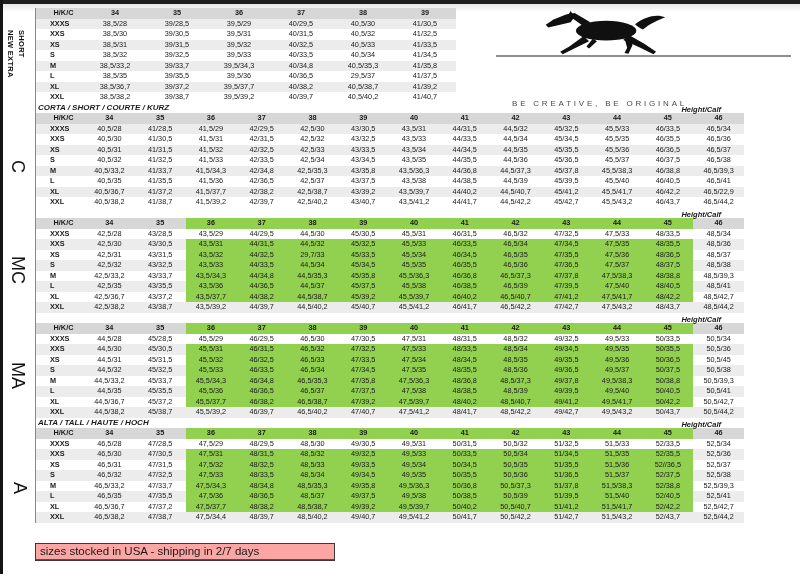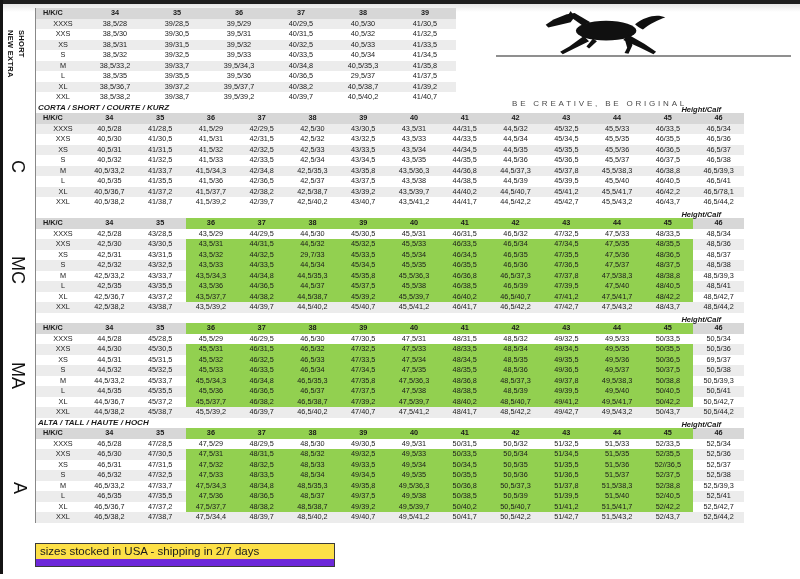--- a/index.html
+++ b/index.html
@@ -22,29 +22,29 @@
   
   .table-area{position:absolute;left:35px;top:8px;width:708px;border-left:1px solid #888;}
   .section{position:relative;}
   .title-row{position:relative;height:10.5px;line-height:10.5px;font-size:8px;font-weight:bold;font-style:italic;padding-left:2px;white-space:nowrap;}
   .height-calf{position:absolute;left:585px;top:2px;width:100px;text-align:right;font-size:7.5px;font-weight:bold;}
   .grid{display:grid;font-size:7.3px;}
   .grid.wide{width:708px;grid-template-columns:48px repeat(13,1fr);}
   .grid.narrow{width:420px;grid-template-columns:48px repeat(6,1fr);}
   .cell{height:10.5px;line-height:10.5px;text-align:center;white-space:nowrap;overflow:hidden;}
   .hcell{background:#d7d7d7;font-weight:bold;}
-  .hcell.corner{text-align:left;padding-left:7px;}
-  .rlabel{text-align:center;font-weight:normal;padding-left:6px;}
+  .hcell.corner{text-align:center;padding-left:7px;}
+  .rlabel{text-align:left;font-weight:bold;padding-left:14px;}
   .stripe{background:#ececec;}
   .green{background:#92d050;}
 
   
   .legend{position:absolute;left:35px;top:543px;width:298px;border:1px solid #3a3a3a;background:#fff;}
   .legend-row{height:15px;line-height:15px;font-size:11.5px;padding-left:4px;white-space:nowrap;}
-  .legend-row.stocked{background:#fde047;border-bottom:7px solid #6d28d9;}
+  .legend-row.stocked{background:#fca5a5;border-bottom:1px solid #6d28d9;}
 
   
   .logo{position:absolute;left:470px;top:10px;width:325px;height:102px;}
   .horse{position:absolute;left:62px;top:1px;width:145px;height:46px;}
   .logo-line{position:absolute;left:26px;right:4px;top:45px;height:2px;background:#8f8f8f;}
   .brand{position:absolute;left:6px;top:47px;font-family:"Liberation Serif",serif;font-size:29px;color:#262626;letter-spacing:0.5px;white-space:nowrap;}
   .tagline{position:absolute;left:42px;top:89px;font-size:8px;letter-spacing:2.8px;color:#4a4a4a;white-space:nowrap;}
 </style>
 </head>
 <body>
@@ -235,21 +235,21 @@
         <div class="cell stripe">41,5/37,7</div>
         <div class="cell stripe">42/38,2</div>
         <div class="cell stripe">42,5/38,7</div>
         <div class="cell stripe">43/39,2</div>
         <div class="cell stripe">43,5/39,7</div>
         <div class="cell stripe">44/40,2</div>
         <div class="cell stripe">44,5/40,7</div>
         <div class="cell stripe">45/41,2</div>
         <div class="cell stripe">45,5/41,7</div>
         <div class="cell stripe">46/42,2</div>
-        <div class="cell stripe">46,5/78,1</div>
+        <div class="cell stripe">46,5/22,9</div>
         <div class="cell rlabel">XXL</div>
         <div class="cell">40,5/38,2</div>
         <div class="cell">41/38,7</div>
         <div class="cell">41,5/39,2</div>
         <div class="cell">42/39,7</div>
         <div class="cell">42,5/40,2</div>
         <div class="cell">43/40,7</div>
         <div class="cell">43,5/41,2</div>
         <div class="cell">44/41,7</div>
         <div class="cell">44,5/42,2</div>
@@ -441,21 +441,21 @@
         <div class="cell green">45,5/32</div>
         <div class="cell green">46/32,5</div>
         <div class="cell green">46,5/33</div>
         <div class="cell green">47/33,5</div>
         <div class="cell green">47,5/34</div>
         <div class="cell green">48/34,5</div>
         <div class="cell green">48,5/35</div>
         <div class="cell green">49/35,5</div>
         <div class="cell green">49,5/36</div>
         <div class="cell green">50/36,5</div>
-        <div class="cell">69,5/37</div>
+        <div class="cell">50,5/45</div>
         <div class="cell rlabel stripe">S</div>
         <div class="cell stripe">44,5/32</div>
         <div class="cell stripe">45/32,5</div>
         <div class="cell green">45,5/33</div>
         <div class="cell green">46/33,5</div>
         <div class="cell green">46,5/34</div>
         <div class="cell green">47/34,5</div>
         <div class="cell green">47,5/35</div>
         <div class="cell green">48/35,5</div>
         <div class="cell green">48,5/36</div>

